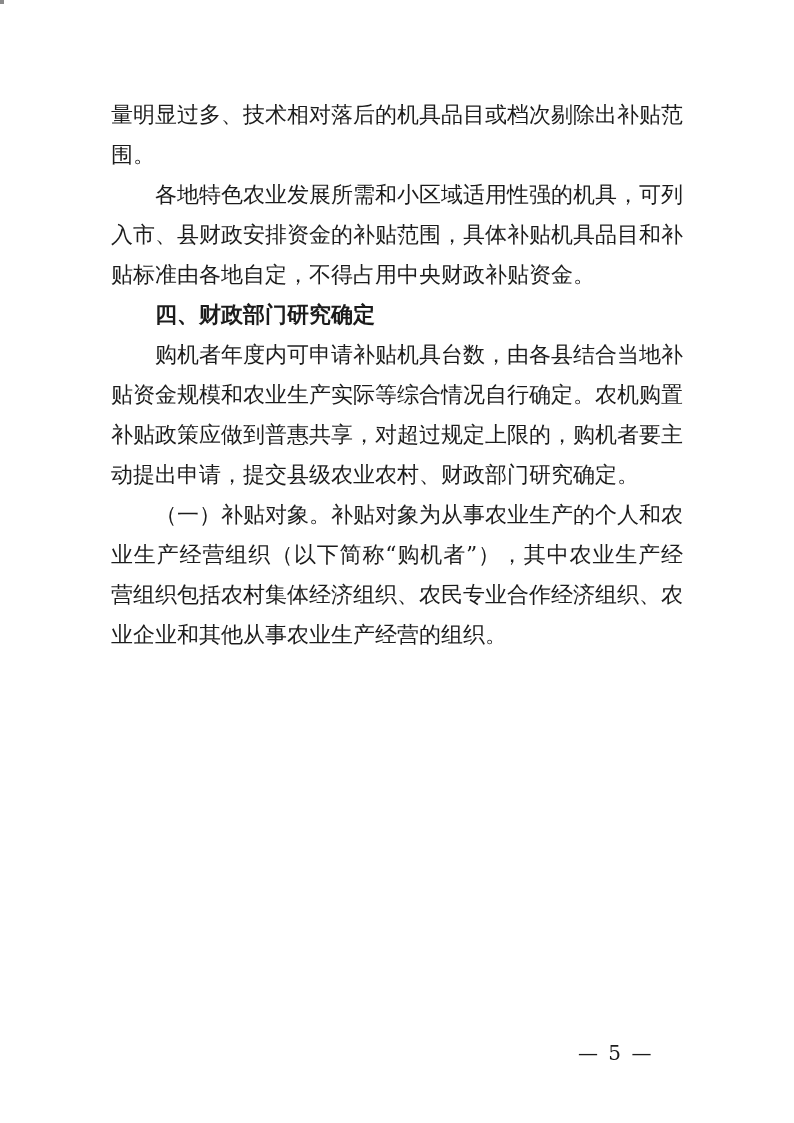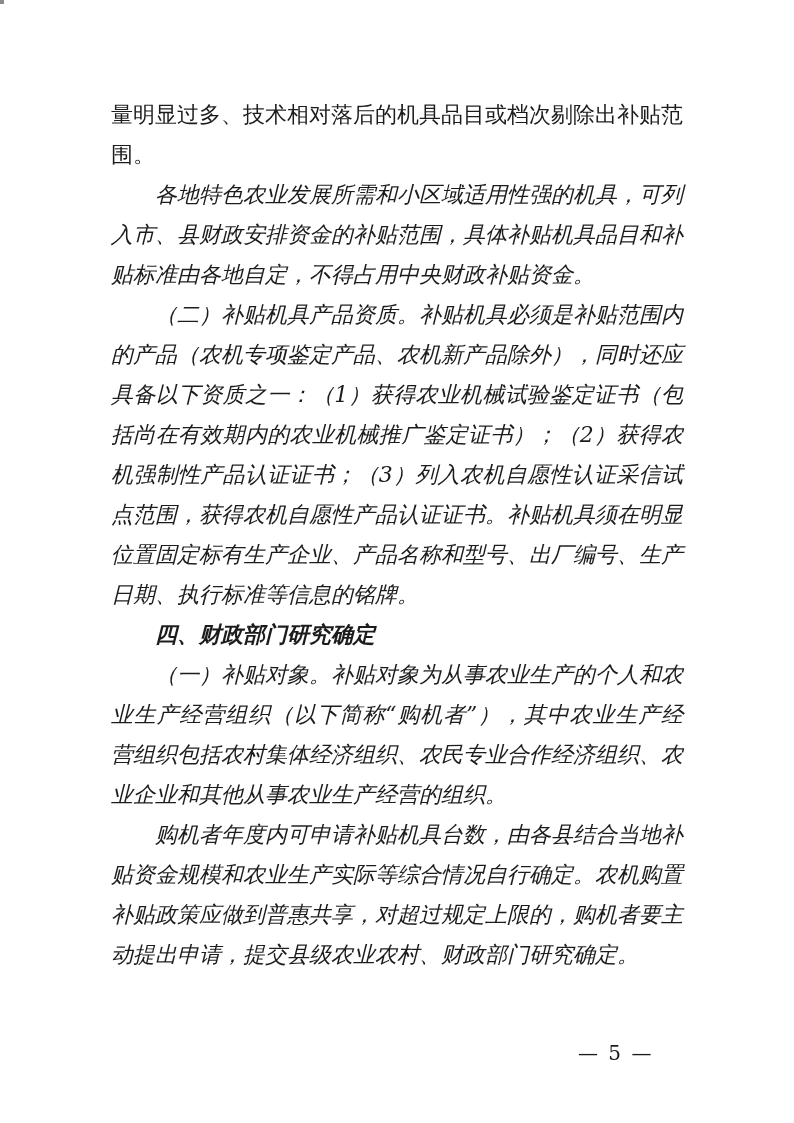--- a/index.html
+++ b/index.html
@@ -27,21 +27,20 @@
     font-size: 22px;
     line-height: 40px;
     color: #1c1c1c;
     text-align: justify;
     text-justify: inter-ideograph;
     word-break: break-all;
   }
   .doc-body p.body,
   .doc-body p.heading {
     text-indent: 2em;
-    font-style: italic;
   }
   .doc-body p.body-continued {
     text-indent: 0;
   }
   .doc-body p.heading {
     font-family: "DejaVu Sans", "Liberation Sans", sans-serif;
     font-weight: 700;
   }
   .page-number {
     position: absolute;
@@ -63,19 +62,18 @@
   }
 </style>
 </head>
 <body>
 
 <div class="page">
   <div class="scan-artifact"></div>
   <div class="doc-body">
       <p class="body-continued">量明显过多、技术相对落后的机具品目或档次剔除出补贴范围。</p>
       <p class="body">各地特色农业发展所需和小区域适用性强的机具，可列入市、县财政安排资金的补贴范围，具体补贴机具品目和补贴标准由各地自定，不得占用中央财政补贴资金。</p>
-      <p class="body">（二）补贴机具产品资质。补贴机具必须是补贴范围内的产品（农机专项鉴定产品、农机新产品除外），同时还应具备以下资质之一：（1）获得农业机械试验鉴定证书（包括尚在有效期内的农业机械推广鉴定证书）；（2）获得农机强制性产品认证证书；（3）列入农机自愿性认证采信试点范围，获得农机自愿性产品认证证书。补贴机具须在明显位置固定标有生产企业、产品名称和型号、出厂编号、生产日期、执行标准等信息的铭牌。</p>
       <p class="heading">四、财政部门研究确定</p>
+      <p class="body">购机者年度内可申请补贴机具台数，由各县结合当地补贴资金规模和农业生产实际等综合情况自行确定。农机购置补贴政策应做到普惠共享，对超过规定上限的，购机者要主动提出申请，提交县级农业农村、财政部门研究确定。</p>
       <p class="body">（一）补贴对象。补贴对象为从事农业生产的个人和农业生产经营组织（以下简称“购机者”），其中农业生产经营组织包括农村集体经济组织、农民专业合作经济组织、农业企业和其他从事农业生产经营的组织。</p>
-      <p class="body">购机者年度内可申请补贴机具台数，由各县结合当地补贴资金规模和农业生产实际等综合情况自行确定。农机购置补贴政策应做到普惠共享，对超过规定上限的，购机者要主动提出申请，提交县级农业农村、财政部门研究确定。</p>
     </div>
   <div class="page-number">— 5 —</div>
 </div>
 
 </body></html>

